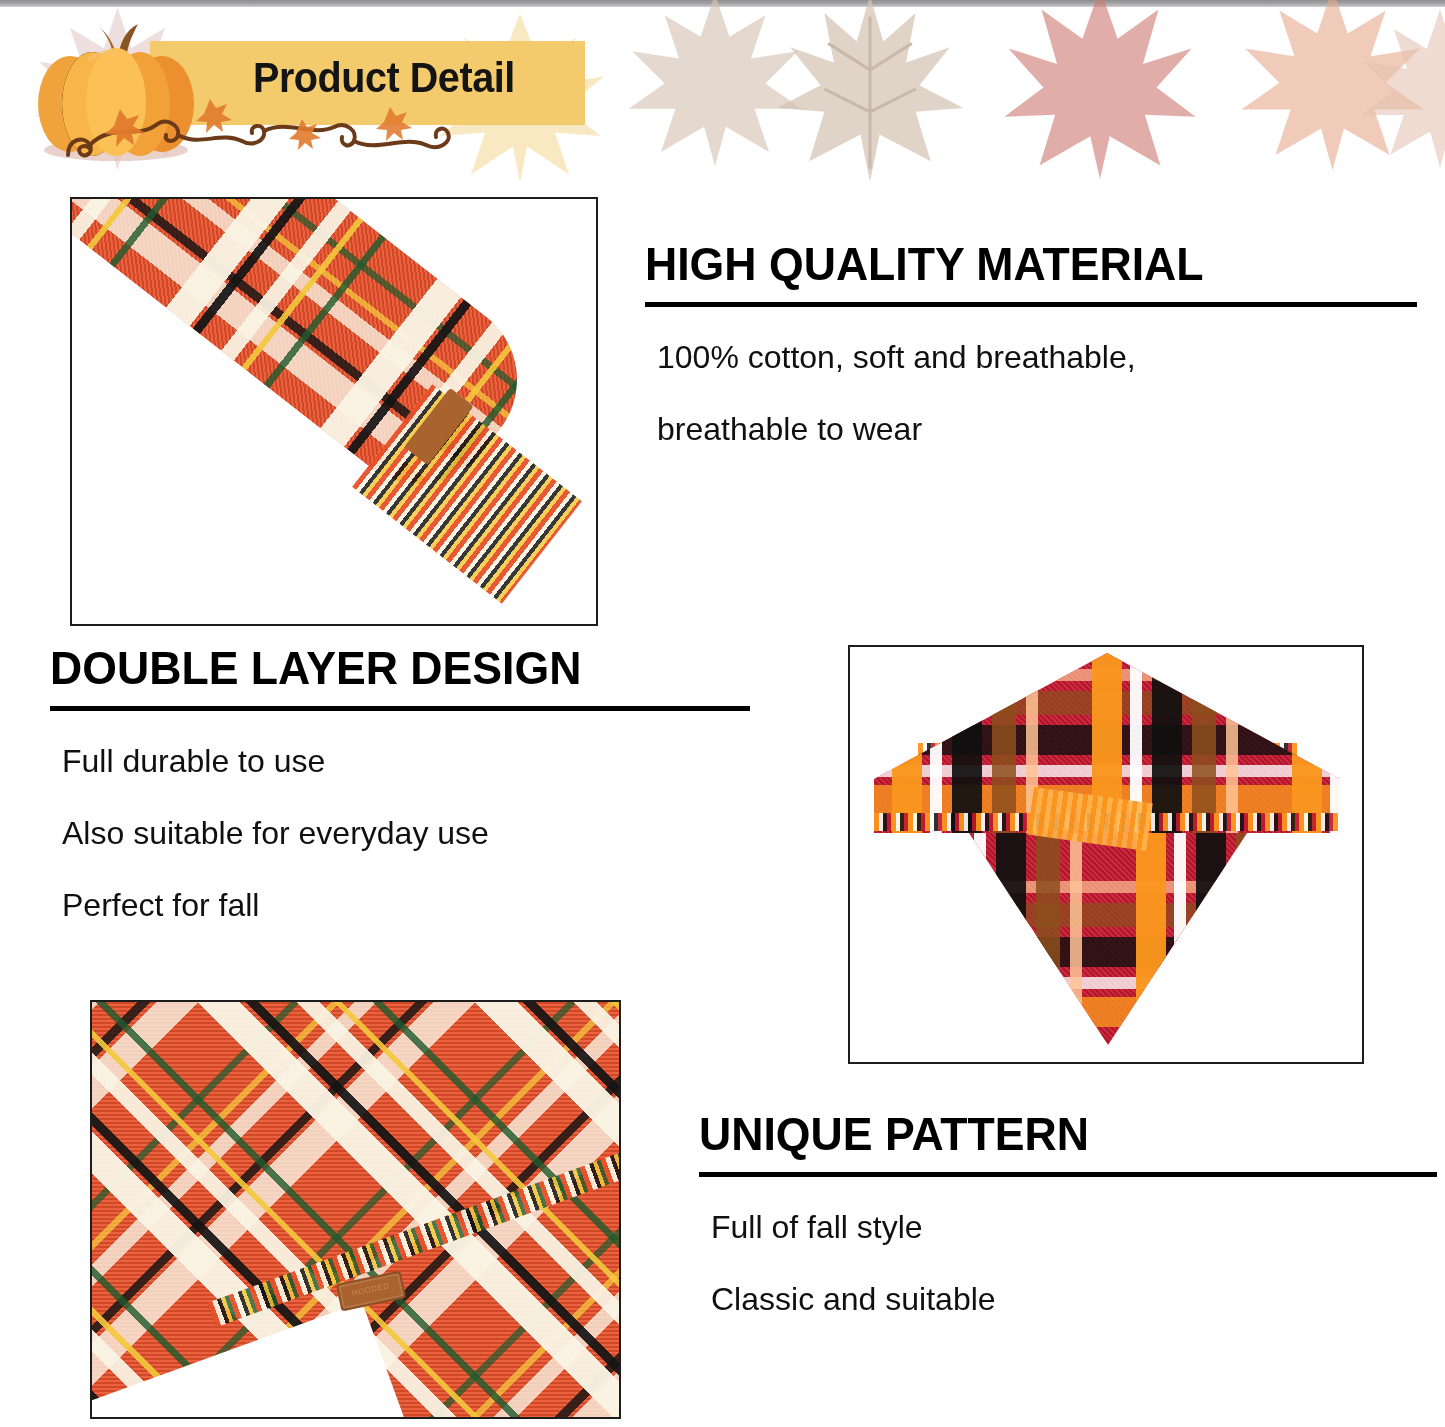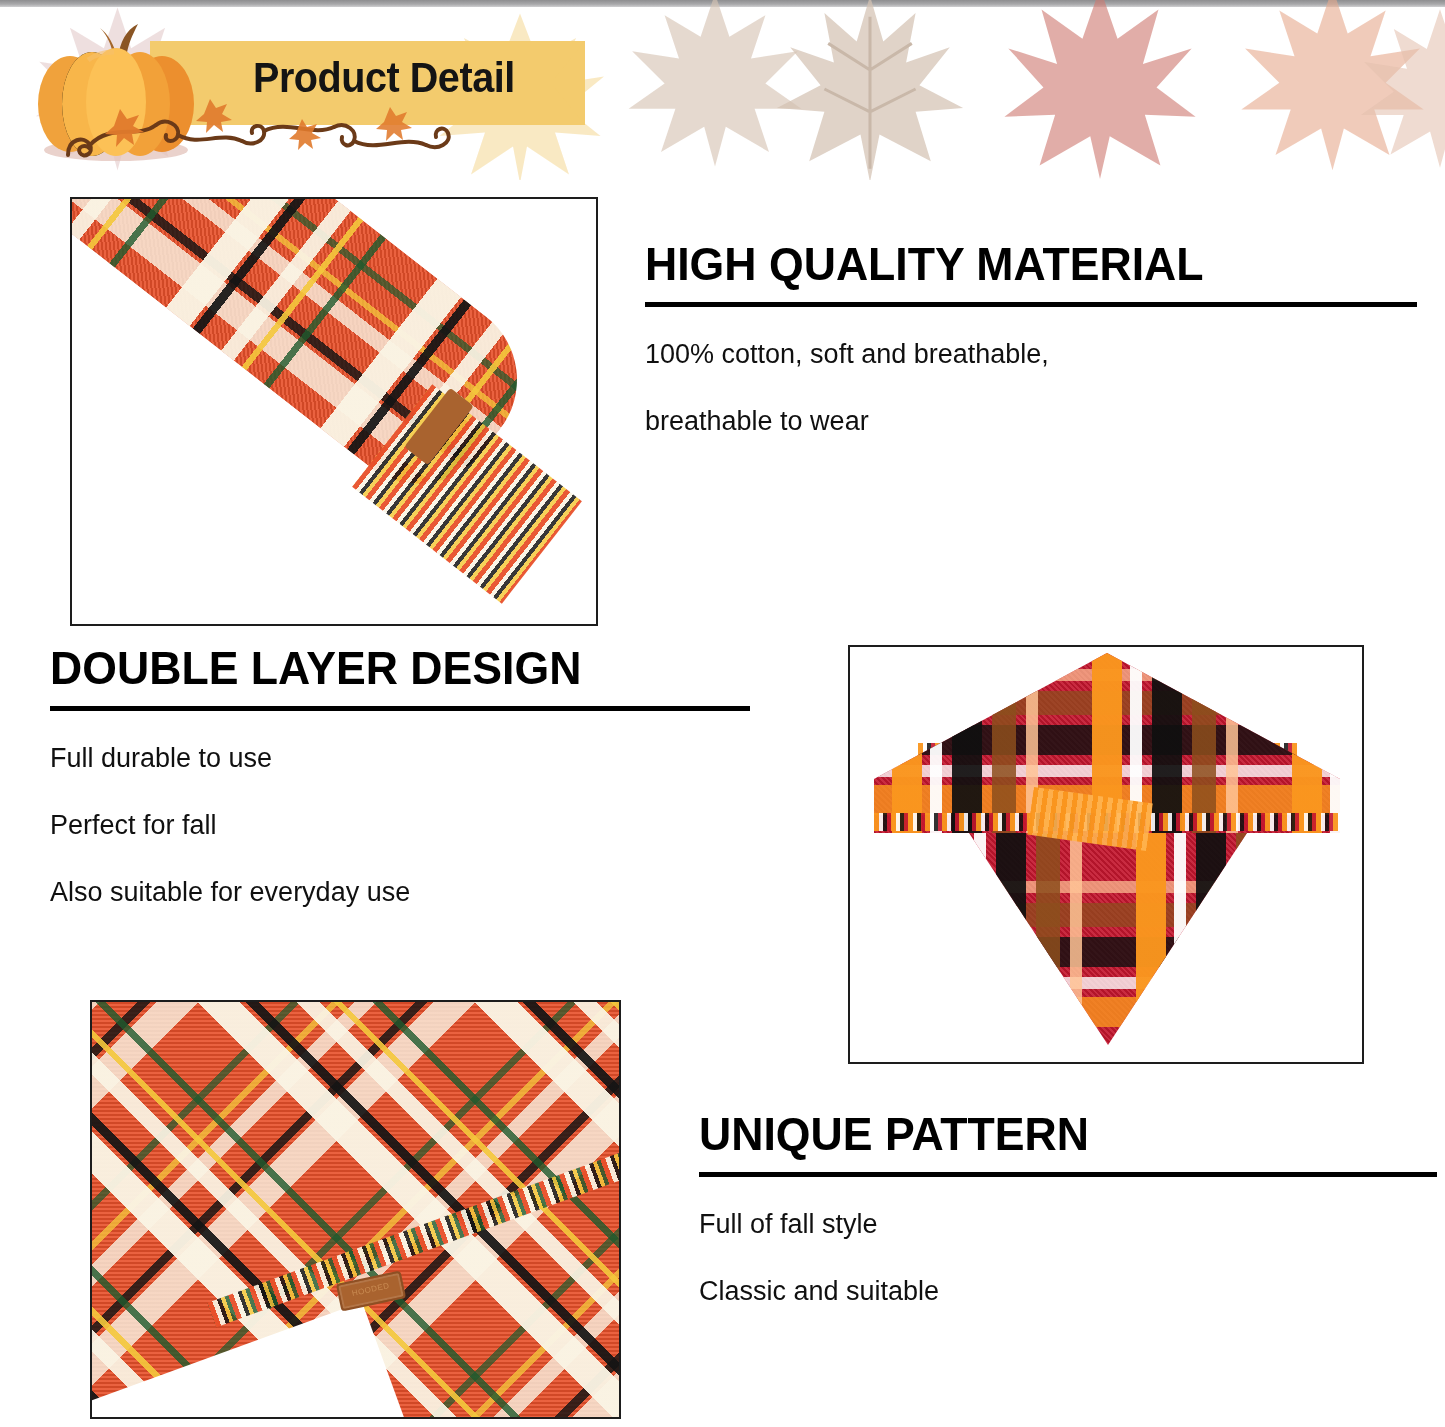--- a/index.html
+++ b/index.html
@@ -175,22 +175,22 @@
     font-family: "Liberation Sans", sans-serif;
     transform: scaleX(0.97);
     transform-origin: left center;
   }
   .rule {
     background: #000000;
     height: 5px;
     margin-top: 14px;
   }
   .block p {
-    margin: 0;
-    font-size: 27px;
+    margin: 12px;
+    font-size: 32px;
     color: #101010;
     line-height: 1.0;
     font-family: "Liberation Sans", sans-serif;
     white-space: nowrap;
   }
   .body-lines { margin-top: 34px; }
   .body-lines p + p { margin-top: 40px; }
 </style>
 </head>
 <body>
@@ -302,22 +302,22 @@
     <p>100% cotton, soft and breathable,</p>
     <p>breathable to wear</p>
   </div>
 </div>
 
 <div class="block" style="left:50px; top:644px; width:705px;">
   <h2>DOUBLE LAYER DESIGN</h2>
   <div class="rule" style="width:700px;"></div>
   <div class="body-lines">
     <p>Full durable to use</p>
+    <p>Also suitable for everyday use</p>
     <p>Perfect for fall</p>
-    <p>Also suitable for everyday use</p>
   </div>
 </div>
 
 <div class="photo" style="left:848px; top:645px; width:512px; height:415px;">
   <div class="inner">
 
     <div style="position:absolute; left:68px; top:108px; width:380px; height:290px;
                 clip-path: polygon(0 0, 100% 0, 50% 100%);" class="plaidB"></div>
 
     <div style="position:absolute; left:68px; top:96px; width:380px; height:16px;

